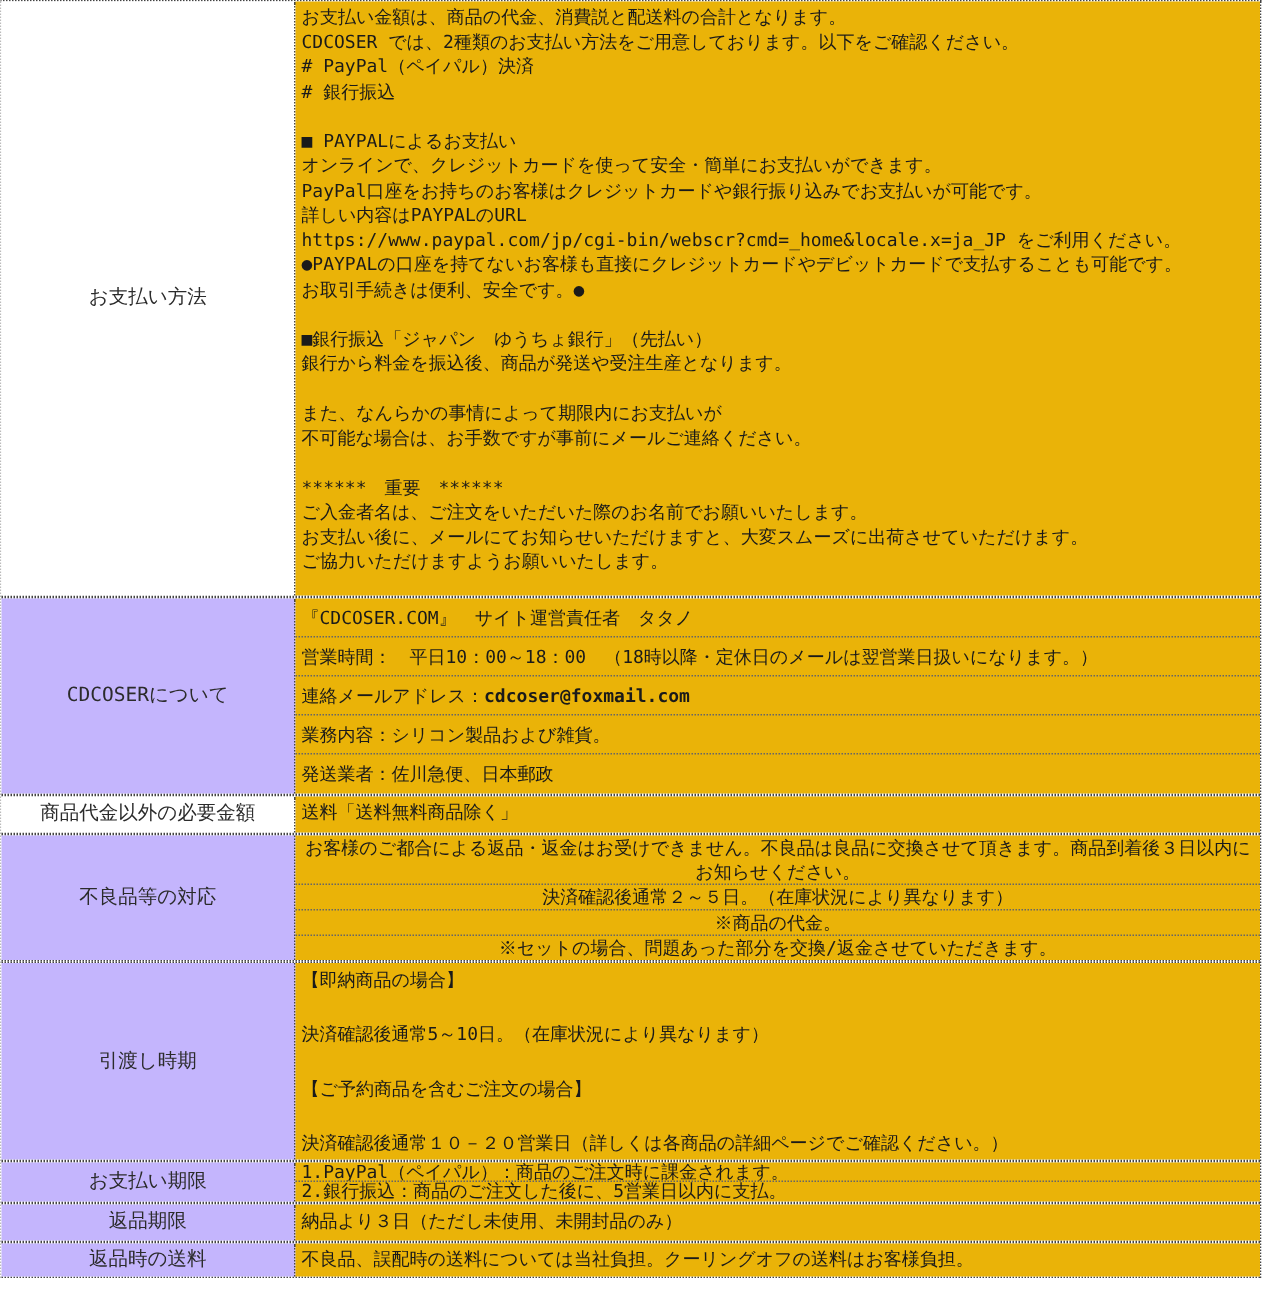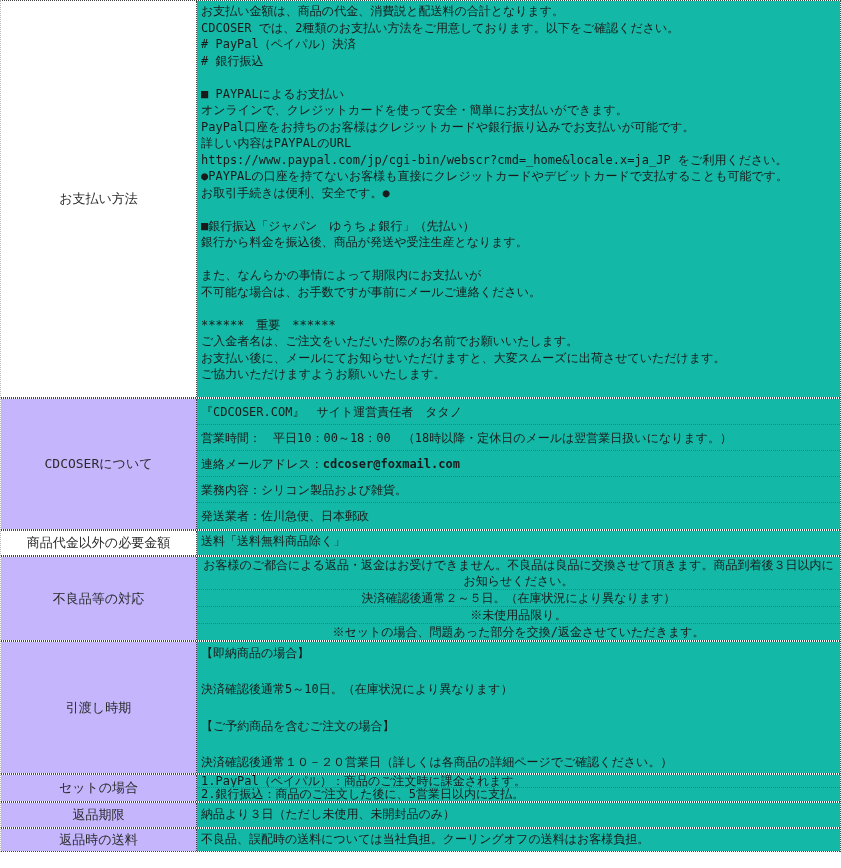--- a/index.html
+++ b/index.html
@@ -33,21 +33,21 @@
     text-align:right;
     padding:2px 4px;
     line-height:16px;
   }
   .bg-white { background:#ffffff; }
   .bg-ivory { background:#c4b5fd; }
   .content {
     flex:1;
     display:flex;
     flex-direction:column;
-    background:#14b8a6;
+    background:#eab308;
     min-width:0;
   }
   .cell {
     border-bottom:1px dotted #666;
     padding:1px 4px;
     font-size:12px;
     line-height:16px;
     overflow:hidden;
   }
   .cell:last-child { border-bottom:none; }
@@ -121,40 +121,40 @@
       <div class="cell">送料「送料無料商品除く」</div>
     </div>
   </div>
 
 
   <div class="row row-defect">
     <div class="label-cell bg-ivory">不良品等の対応</div>
     <div class="content">
       <div class="cell">お客様のご都合による返品・返金はお受けできません。不良品は良品に交換させて頂きます。商品到着後３日以内にお知らせください。</div>
       <div class="cell">決済確認後通常２～５日。（在庫状況により異なります）</div>
-      <div class="cell">※未使用品限り。</div>
+      <div class="cell">※商品の代金。</div>
       <div class="cell">※セットの場合、問題あった部分を交換/返金させていただきます。</div>
     </div>
   </div>
 
   <div class="row row-delivery">
     <div class="label-cell bg-ivory">引渡し時期</div>
     <div class="content">
       <div class="cell pre">【即納商品の場合】
 
 決済確認後通常5～10日。（在庫状況により異なります）
 
 【ご予約商品を含むご注文の場合】
 
 決済確認後通常１０－２０営業日（詳しくは各商品の詳細ページでご確認ください。）</div>
     </div>
   </div>
 
   <div class="row row-deadline">
-    <div class="label-cell bg-ivory">セットの場合</div>
+    <div class="label-cell bg-ivory">お支払い期限</div>
     <div class="content">
       <div class="cell">1.PayPal（ペイパル）：商品のご注文時に課金されます。</div>
       <div class="cell">2.銀行振込：商品のご注文した後に、5営業日以内に支払。</div>
     </div>
   </div>
 
   <div class="row row-return">
     <div class="label-cell bg-ivory">返品期限</div>
     <div class="content">
       <div class="cell">納品より３日（ただし未使用、未開封品のみ）</div>

